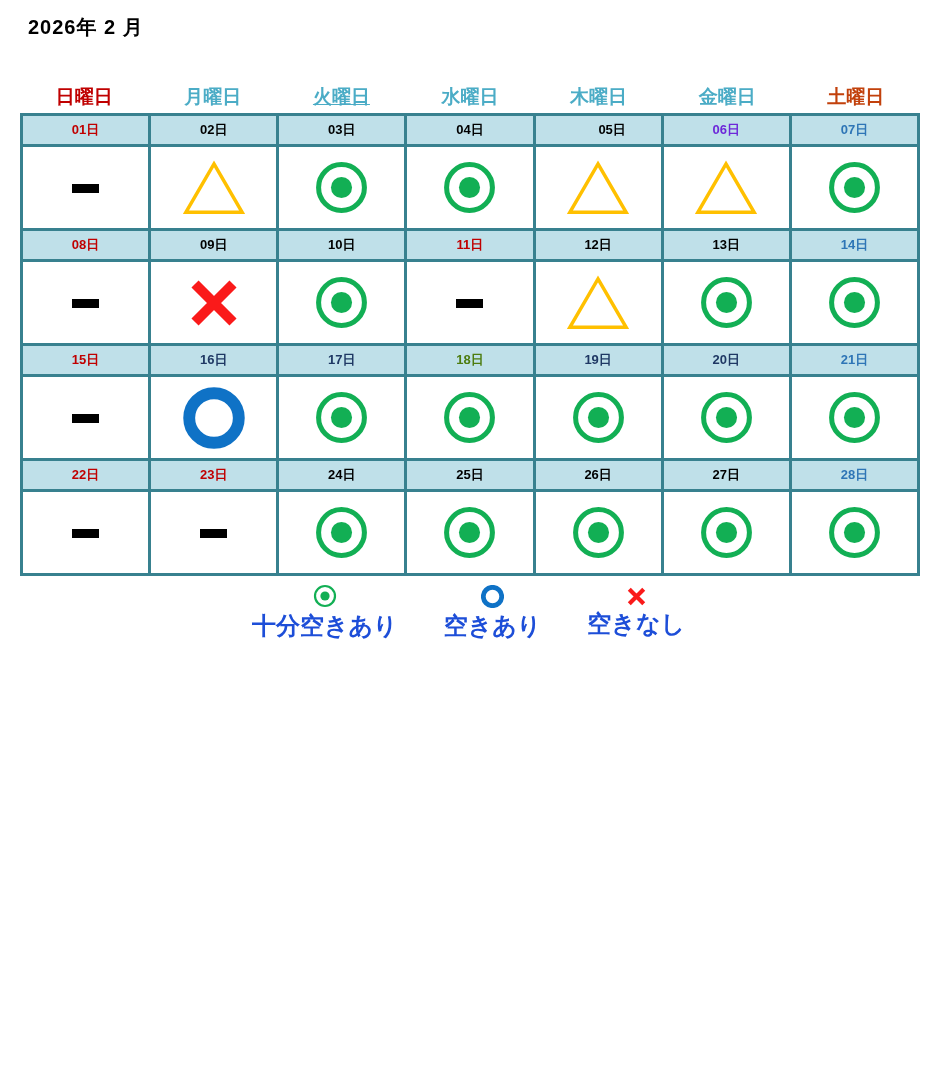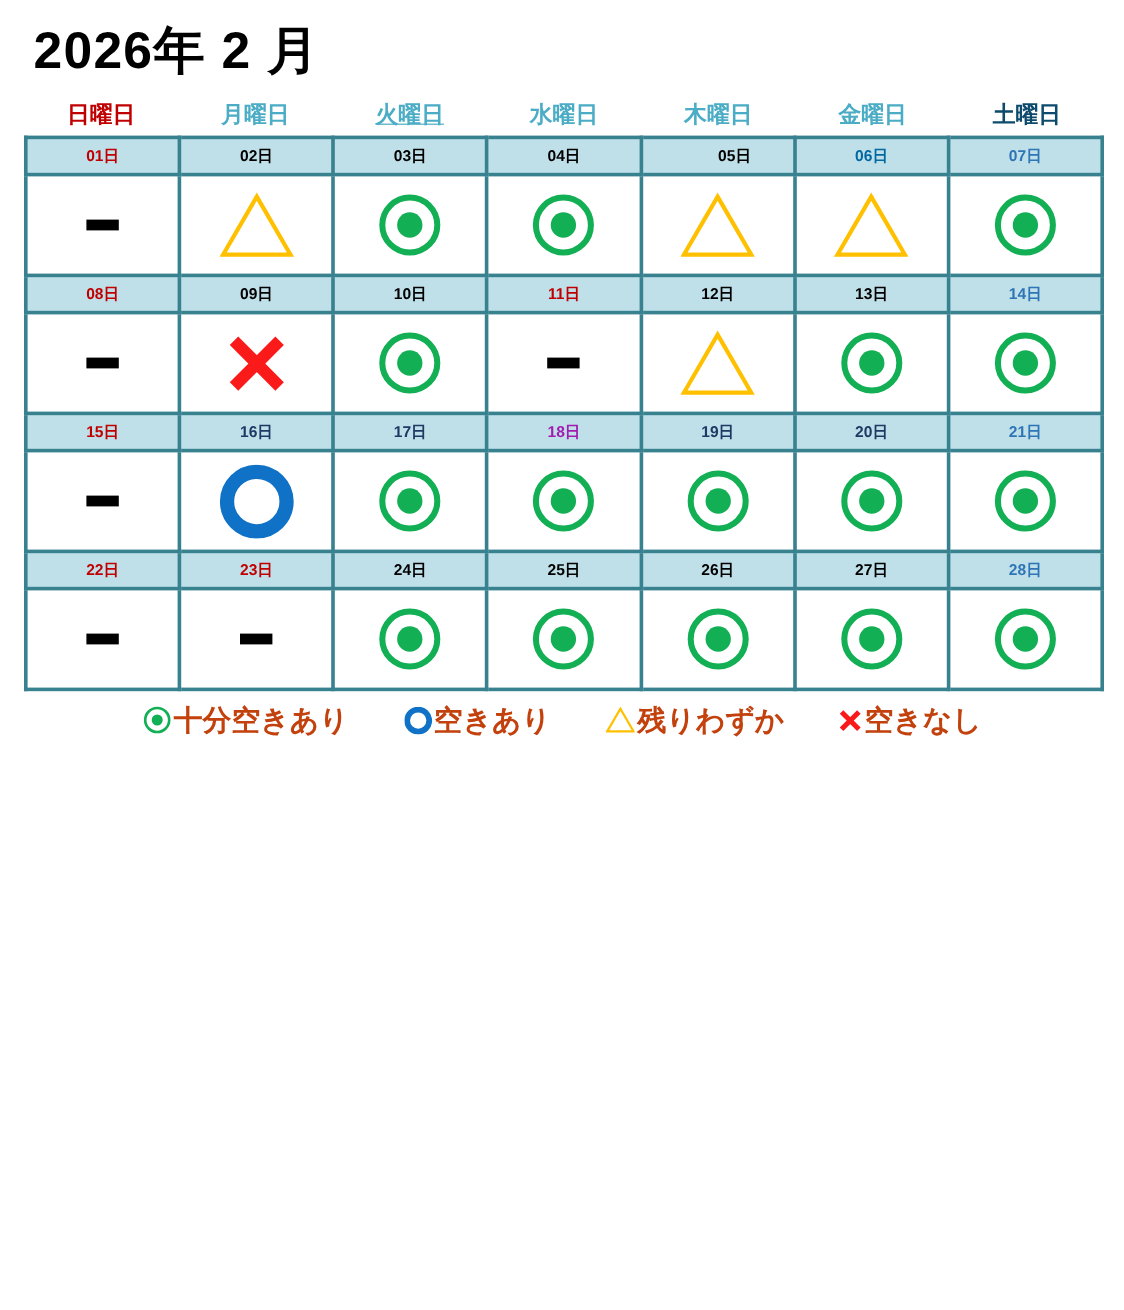--- a/index.html
+++ b/index.html
@@ -5,21 +5,21 @@
   html,body{margin:0;padding:0;background:#ffffff;}
   .page{
     position:relative;
     width:937px;height:1092px;
     background:#ffffff;
     font-family:"Liberation Sans","DejaVu Sans",sans-serif;
     overflow:hidden;
   }
   .title{
     position:absolute;left:28px;top:14px;margin:0;
-    font-size:43px;font-weight:bold;color:#000000;
+    font-size:20px;font-weight:bold;color:#000000;
     letter-spacing:1px;
   }
   .dow-row{
     position:absolute;left:20px;top:84px;width:900px;
     display:flex;
   }
   .dow{
     flex:1;text-align:center;
     font-size:19px;font-weight:bold;line-height:26px;
   }
@@ -45,50 +45,51 @@
   .dash{
     display:inline-block;vertical-align:middle;
     width:27px;height:9px;background:var(--dash,#000000);
   }
   .legend{
     position:absolute;left:0;top:584px;width:937px;
     display:flex;justify-content:center;align-items:center;gap:46px;
   }
   .legend-item{
     display:inline-flex;align-items:center;gap:2px;
-    font-size:24px;font-weight:bold;color:#c2410c;
+    font-size:24px;font-weight:bold;color:#1d4ed8;
     white-space:nowrap;
+    flex-direction:column;
   }
   .legend-icon{display:inline-flex;align-items:center;}
 </style>
 </head>
 <body>
 
 <div class="page">
   <h1 class="title">2026年 2 月</h1>
 
   <div class="dow-row">
       <span class="dow" style="color: rgb(192, 0, 0);">日曜日</span>
       <span class="dow" style="color: rgb(75, 172, 198);">月曜日</span>
       <span class="dow" style="color: rgb(75, 172, 198); text-decoration: underline;">火曜日</span>
       <span class="dow" style="color: rgb(75, 172, 198);">水曜日</span>
       <span class="dow" style="color: rgb(75, 172, 198);">木曜日</span>
       <span class="dow" style="color: rgb(75, 172, 198);">金曜日</span>
-      <span class="dow" style="color: #0c4a6e;">土曜日</span>
+      <span class="dow" style="color: #c2410c;">土曜日</span>
     </div>
 
   <table class="cal">
     <tbody>
         <tr class="date-row">
           <td style="color: rgb(192, 0, 0);">01日</td>
           <td style="color: rgb(0, 0, 0);">02日</td>
           <td style="color: rgb(0, 0, 0);">03日</td>
           <td style="color: rgb(0, 0, 0);">04日</td>
           <td style="color: rgb(0, 0, 0); padding-left: 28px;">05日</td>
-          <td style="color: #0369a1;">06日</td>
+          <td style="color: #6d28d9;">06日</td>
           <td style="color: rgb(46, 117, 182);">07日</td>
         </tr>
         <tr class="symbol-row">
           <td><span class="dash"></span></td>
           <td><svg class="sym" width="62" height="56" viewBox="0 0 64 58">
               <polygon points="32,4 61,54 3,54" fill="none" stroke="#FFC000" stroke-width="3.6" stroke-linejoin="miter"></polygon>
             </svg></td>
           <td><svg class="sym" width="55" height="55" viewBox="0 0 60 60">
               <circle cx="30" cy="30" r="25" fill="none" stroke="#12AF54" stroke-width="5.5"></circle>
               <circle cx="30" cy="30" r="11.5" fill="#12AF54"></circle>
@@ -136,21 +137,21 @@
             </svg></td>
           <td><svg class="sym" width="55" height="55" viewBox="0 0 60 60">
               <circle cx="30" cy="30" r="25" fill="none" stroke="#12AF54" stroke-width="5.5"></circle>
               <circle cx="30" cy="30" r="11.5" fill="#12AF54"></circle>
             </svg></td>
         </tr>
         <tr class="date-row">
           <td style="color: rgb(192, 0, 0);">15日</td>
           <td style="color: rgb(31, 56, 100);">16日</td>
           <td style="color: rgb(31, 56, 100); text-align: center;">17日</td>
-          <td style="color: #a21caf;">18日</td>
+          <td style="color: #4d7c0f;">18日</td>
           <td style="color: rgb(31, 56, 100);">19日</td>
           <td style="color: rgb(31, 56, 100);">20日</td>
           <td style="color: rgb(46, 117, 182);">21日</td>
         </tr>
         <tr class="symbol-row">
           <td><span class="dash"></span></td>
           <td><svg class="sym" width="62" height="62" viewBox="0 0 60 60">
               <circle cx="30" cy="30" r="24" fill="none" stroke="#0F72C6" stroke-width="11.5"></circle>
             </svg></td>
           <td><svg class="sym" width="55" height="55" viewBox="0 0 60 60">
@@ -223,28 +224,20 @@
     <div class="legend-item">
       <span class="legend-icon">
           <svg class="sym" width="23" height="23" viewBox="0 0 60 60">
             <circle cx="30" cy="30" r="24" fill="none" stroke="#0F72C6" stroke-width="12.5"></circle>
           </svg>
         </span>
       <span>空きあり</span>
     </div>
     <div class="legend-item">
       <span class="legend-icon">
-          <svg class="sym" width="24" height="22" viewBox="0 0 64 58">
-            <polygon points="32,4 61,54 3,54" fill="none" stroke="#FFC000" stroke-width="5" stroke-linejoin="miter"></polygon>
-          </svg>
-        </span>
-      <span>残りわずか</span>
-    </div>
-    <div class="legend-item">
-      <span class="legend-icon">
           <svg class="sym" width="19" height="19" viewBox="0 0 50 50">
             <path d="M6 6 L44 44 M44 6 L6 44" stroke="#FA1A1A" stroke-width="11" stroke-linecap="butt" fill="none"></path>
           </svg>
         </span>
       <span>空きなし</span>
     </div>
   </div>
 </div>
 
 </body></html>

